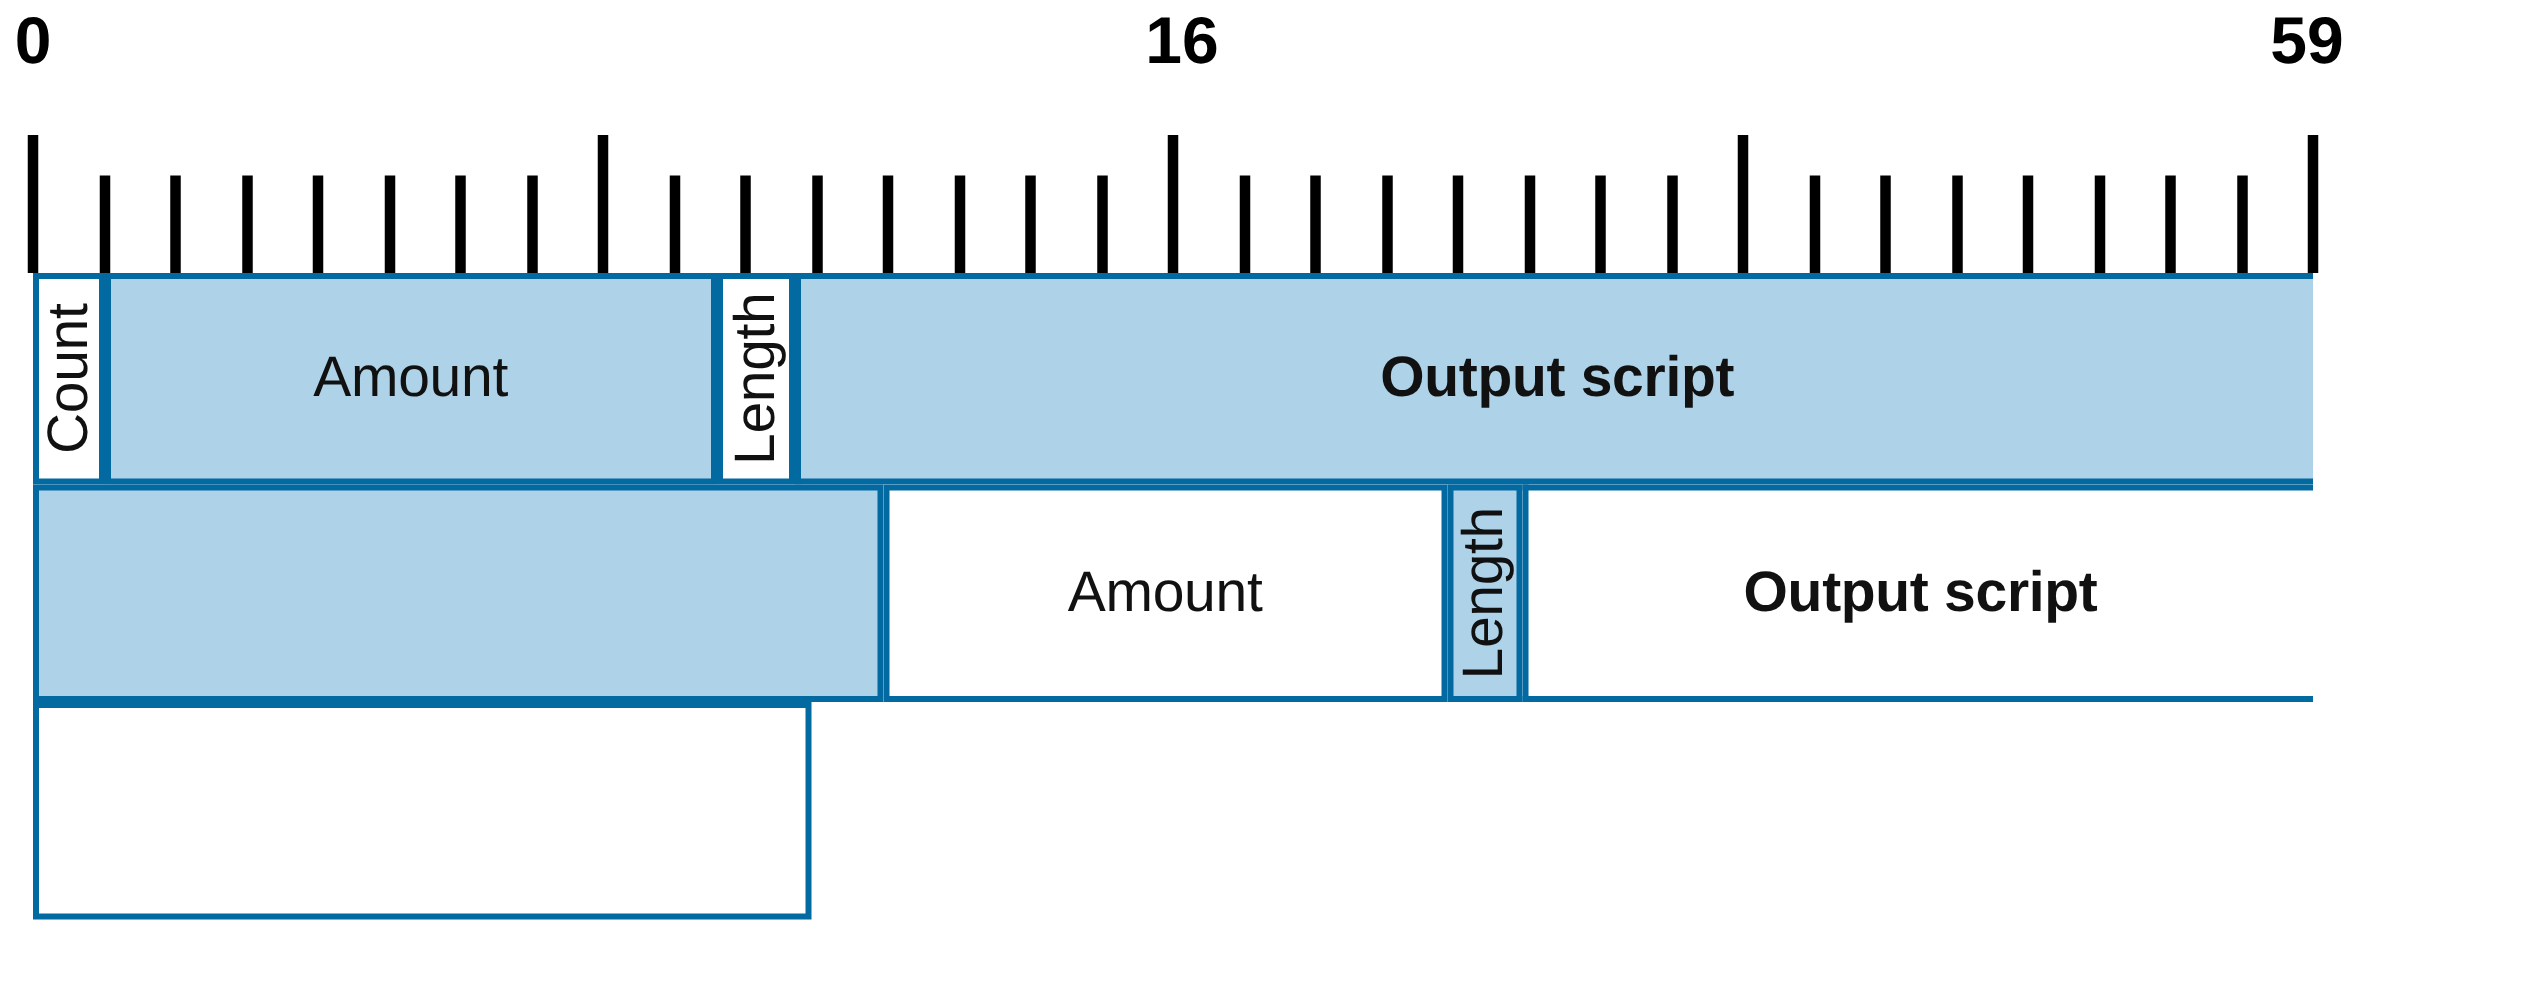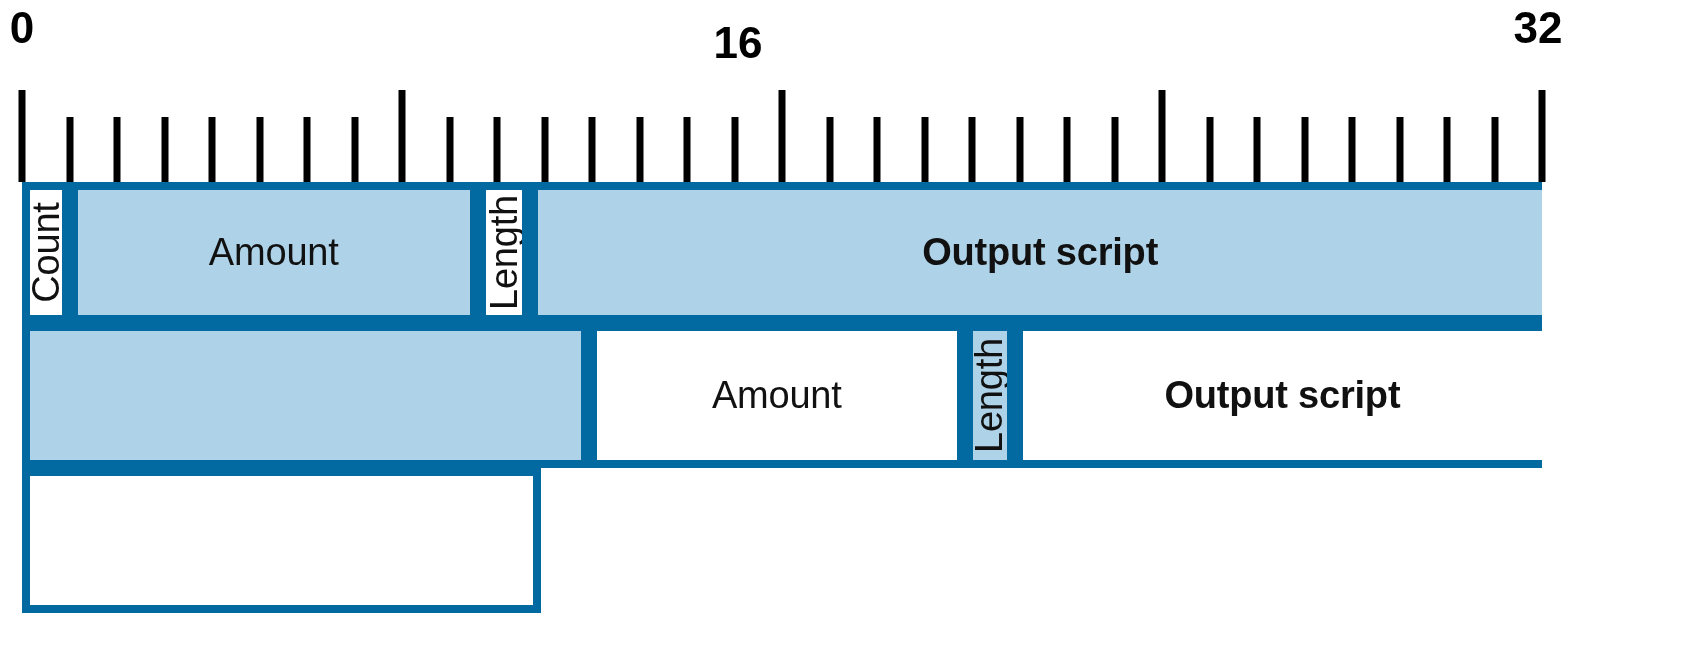--- a/index.html
+++ b/index.html
@@ -54,21 +54,21 @@
   }
 
   
   .row {
     position: absolute;
     box-sizing: border-box;
   }
   .cell {
     position: absolute;
     box-sizing: border-box;
-    border: 8px solid #0369a1;
+    border: 4px solid #0369a1;
     display: flex;
     align-items: center;
     justify-content: center;
     overflow: hidden;
   }
   .cell-label {
     font-size: 38px;
     color: #111111;
     white-space: nowrap;
     letter-spacing: -0.2px;
@@ -81,22 +81,22 @@
   .cell.no-right { border-right-width: 0; font-weight: bold; }
 </style>
 </head>
 <body>
 
 <div id="diagram">
 
   <div id="ruler">
 
     <div class="ruler-label" style="left:22px;">0</div>
-    <div class="ruler-label" style="left:738px;margin-top:15px;">16</div>
-    <div class="ruler-label" style="left:1538px;">32</div>
+    <div class="ruler-label" style="left:788px;">16</div>
+    <div class="ruler-label" style="left:1538px;">59</div>
 
     <div id="tick-container">
         <div class="tick major" style="left: 22px;"></div>
         <div class="tick minor" style="left: 69.5px;"></div>
         <div class="tick minor" style="left: 117px;"></div>
         <div class="tick minor" style="left: 164.5px;"></div>
         <div class="tick minor" style="left: 212px;"></div>
         <div class="tick minor" style="left: 259.5px;"></div>
         <div class="tick minor" style="left: 307px;"></div>
         <div class="tick minor" style="left: 354.5px;"></div>

